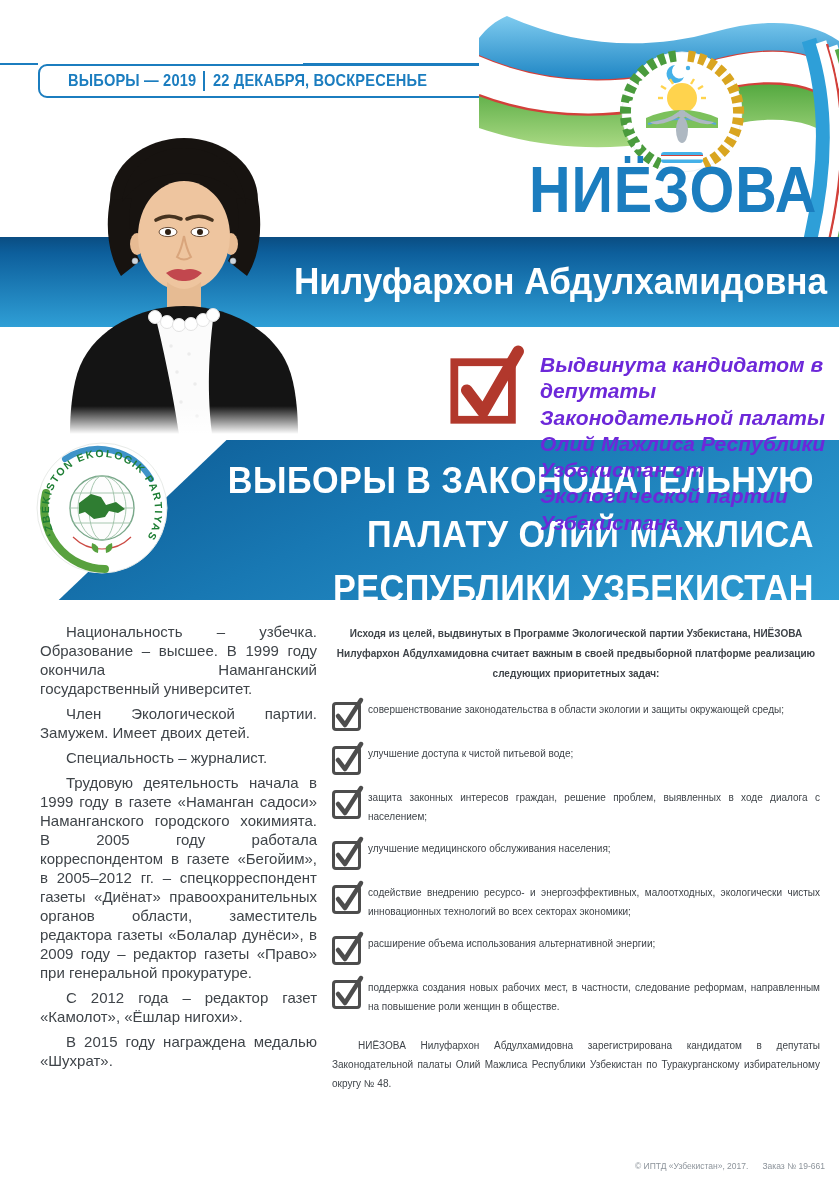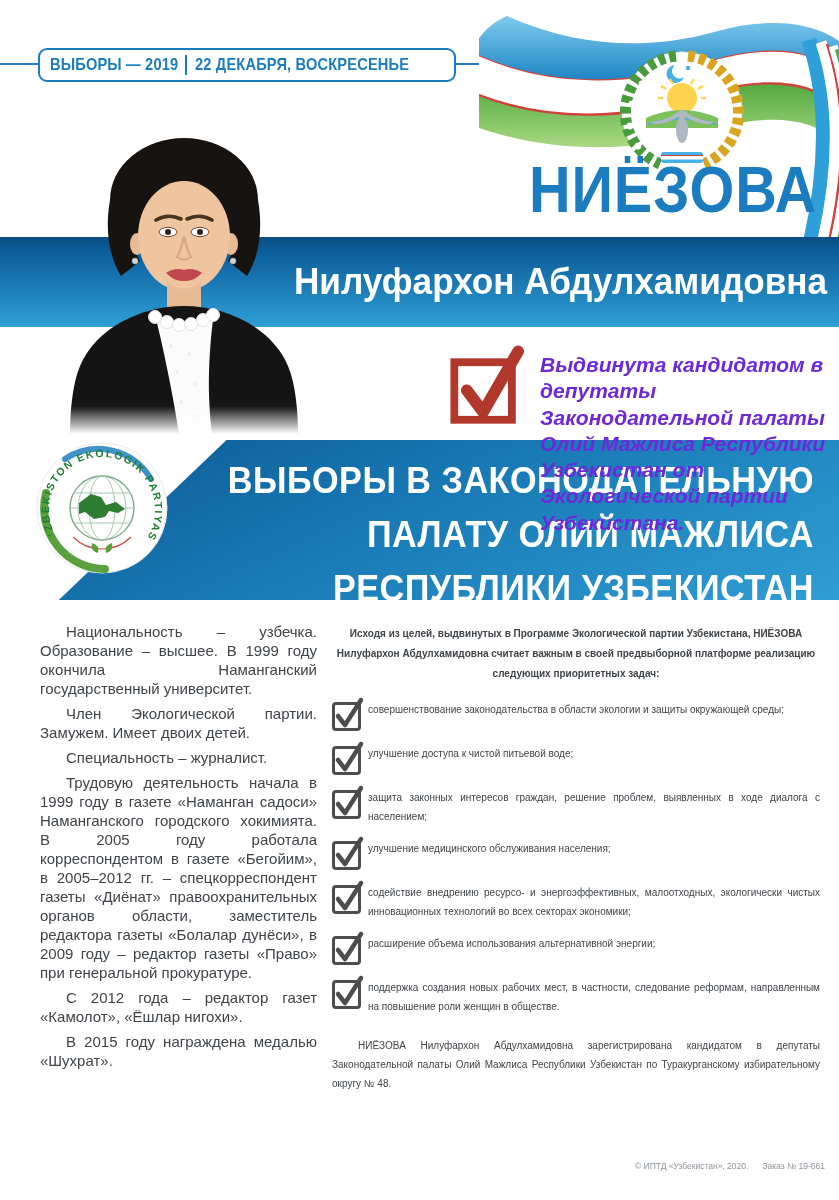--- a/index.html
+++ b/index.html
@@ -3,22 +3,22 @@
 <meta charset="utf-8">
 <style>
   html,body{margin:0;padding:0;background:#ffffff;}
   body{width:839px;height:1200px;position:relative;overflow:hidden;
        font-family:"Liberation Sans", sans-serif;-webkit-font-smoothing:antialiased;}
 
   
   .rule{position:absolute;height:2px;background:#1b7dbf;top:63px;}
   .rule.left{left:0;width:38px;}
   .rule.right{left:303px;width:222px;}
-  .badge{position:absolute;left:38px;top:48px;height:30px;border:2.5px solid #1b7dbf;
-         border-radius:9px;background:#fff;display:flex;align-items:center;padding:0 10px;}
+  .badge{position:absolute;left:38px;top:64px;height:30px;border:2.5px solid #1b7dbf;
+         border-radius:9px;background:#fff;display:flex;align-items:center;padding:0 28px;}
   .badge .txt{color:#1b7dbf;font-weight:700;font-size:17px;white-space:nowrap;
               transform:scaleX(.86);transform-origin:left center;letter-spacing:.2px;}
   .badge .div{width:2px;height:20px;background:#1b7dbf;margin:0 8px 0 -14px;}
   .badge .txt2{color:#1b7dbf;font-weight:700;font-size:17px;white-space:nowrap;
                transform:scaleX(.86);transform-origin:left center;letter-spacing:.2px;}
 
   
   .ribbon{position:absolute;top:0;right:0;width:360px;height:275px;pointer-events:none;}
 
   
@@ -304,15 +304,15 @@
             <path d="M5 18 L12 27 L28 2" fill="none" stroke="#4d4d4d" stroke-width="4.5" stroke-linecap="round" stroke-linejoin="round"></path>
           </svg>
         </span>
         <span class="txt">поддержка создания новых рабочих мест, в частности, следование реформам, направленным на повышение роли женщин в обществе.</span>
       </div>
     </div>
   <p class="conclusion">НИЁЗОВА Нилуфархон Абдулхамидовна зарегистрирована кандидатом в депутаты Законодательной палаты Олий Мажлиса Республики Узбекистан по Туракурганскому избирательному округу № 48.</p>
 </div>
 
 <div class="imprint">
-  <span>© ИПТД «Узбекистан», 2020.</span>
+  <span>© ИПТД «Узбекистан», 2017.</span>
   <span>Заказ № 19-661</span>
 </div>
 
 </body></html>

